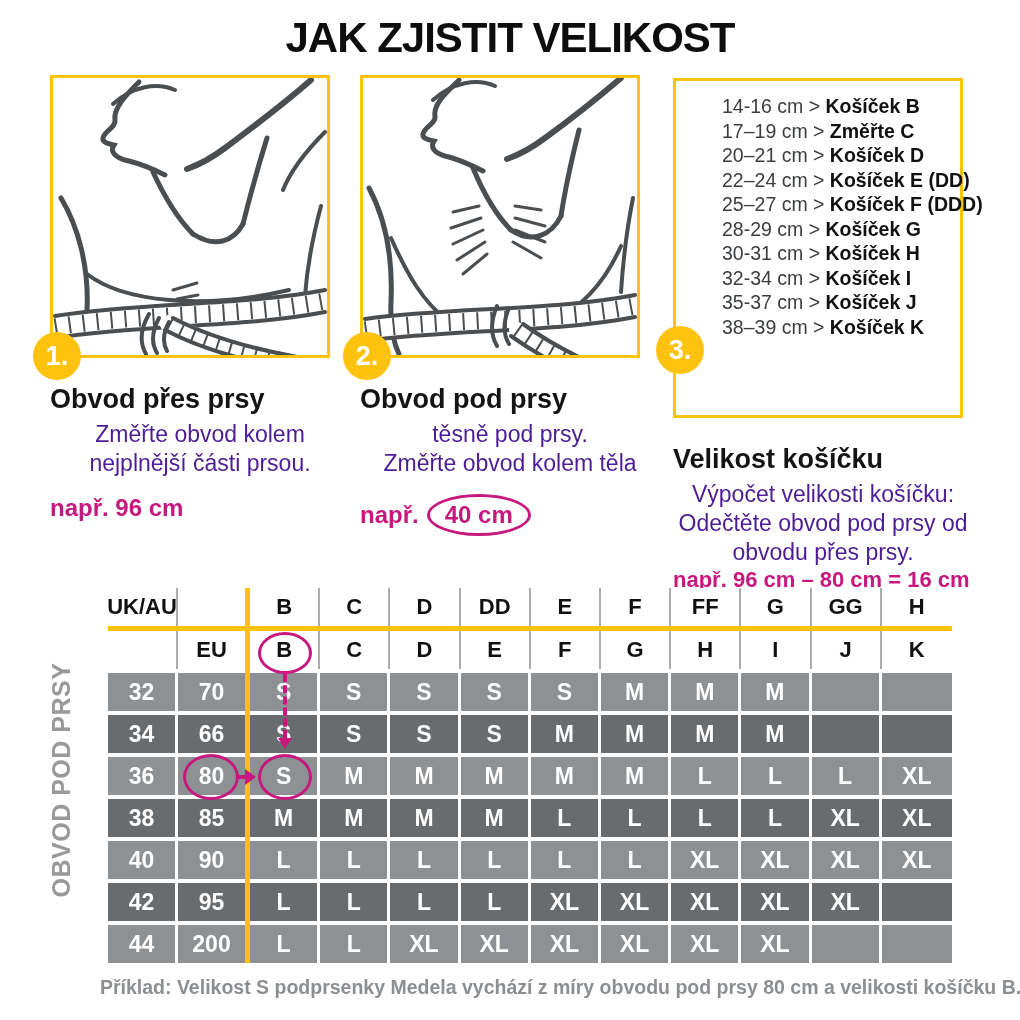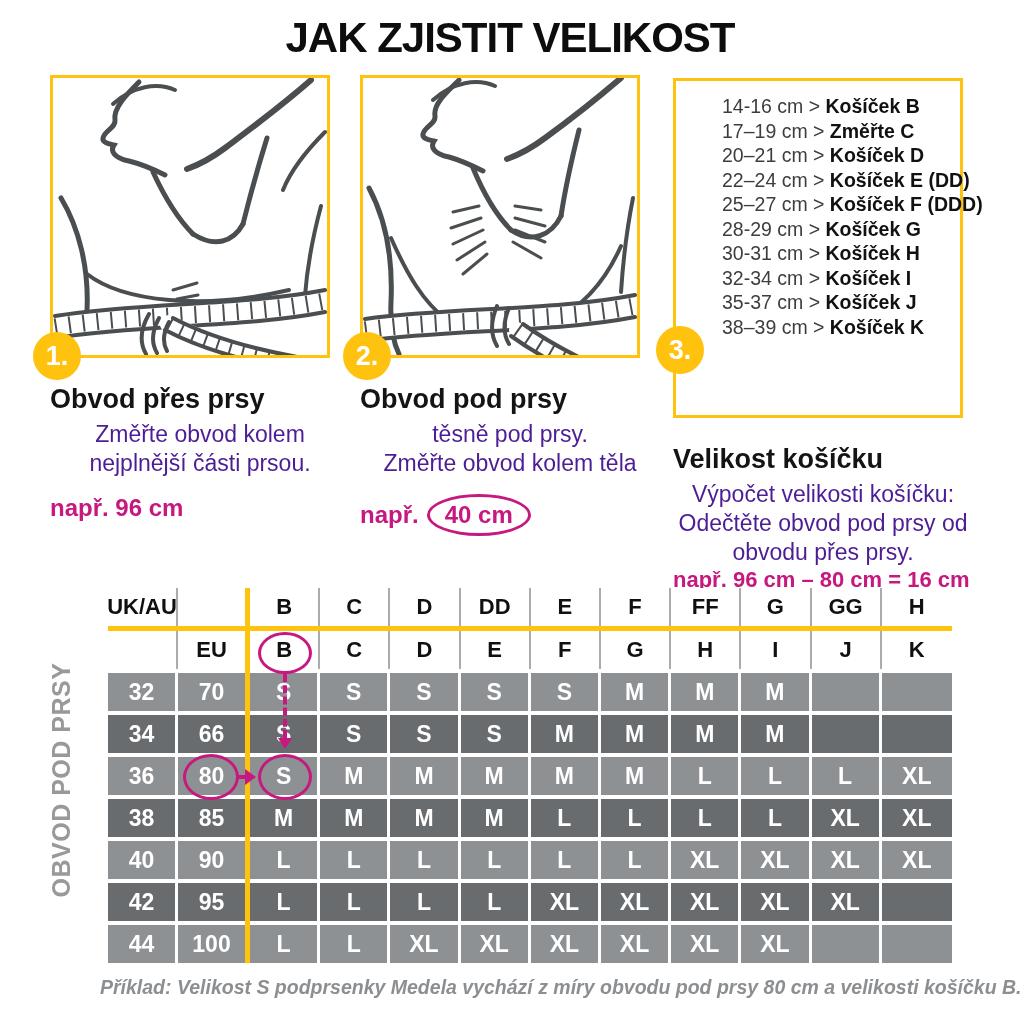--- a/index.html
+++ b/index.html
@@ -88,21 +88,21 @@
   .dash-head{position:absolute;left:170px;top:150px;width:0;height:0;border-left:7px solid transparent;border-right:7px solid transparent;border-top:11px solid var(--pink);z-index:3;}
   .mini-arrow-line{position:absolute;left:129px;top:187px;width:9px;height:4px;background:var(--pink);z-index:3;}
   .mini-arrow-head{position:absolute;left:137px;top:181px;width:0;height:0;border-top:8px solid transparent;border-bottom:8px solid transparent;border-left:11px solid var(--pink);z-index:3;}
   .side-label{
     position:absolute;left:-88px;top:765px;width:300px;height:30px;
     transform:rotate(-90deg);text-align:center;
     font-size:25px;font-weight:700;color:#97999B;letter-spacing:0.5px;white-space:nowrap;
   }
   .footer{
     position:absolute;left:100px;top:976px;width:900px;
-    font-size:19.5px;font-weight:700;color:var(--gray-text);white-space:nowrap;font-style:italic;
+    font-size:19.5px;font-weight:700;color:var(--gray-text);white-space:nowrap;
   }
   svg.illus{position:absolute;left:0;top:0;}
 </style>
 </head>
 <body>
 
 <div class="title">JAK ZJISTIT VELIKOST</div>
 
 <div class="step" id="step1">
   <div class="illus-box">
@@ -327,21 +327,21 @@
         <div class="cell">L</div>
         <div class="cell">XL</div>
         <div class="cell">XL</div>
         <div class="cell">XL</div>
         <div class="cell">XL</div>
         <div class="cell">XL</div>
         <div class="cell"></div>
       </div>
       <div class="trow drow r-light">
         <div class="cell">44</div>
-        <div class="cell">100</div>
+        <div class="cell">200</div>
         <div class="cell sp"></div>
         <div class="cell">L</div>
         <div class="cell">L</div>
         <div class="cell">XL</div>
         <div class="cell">XL</div>
         <div class="cell">XL</div>
         <div class="cell">XL</div>
         <div class="cell">XL</div>
         <div class="cell">XL</div>
         <div class="cell"></div>

